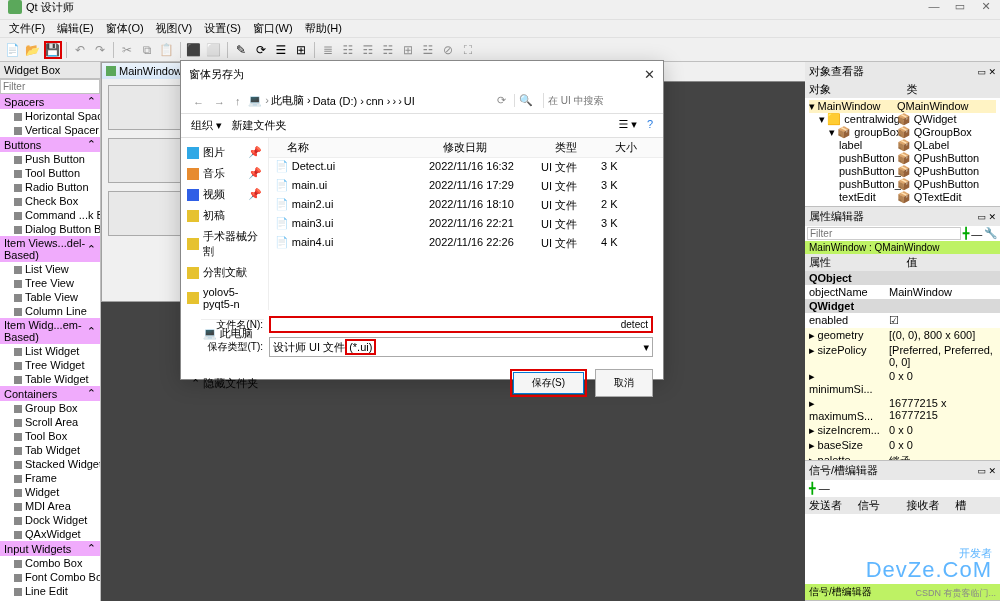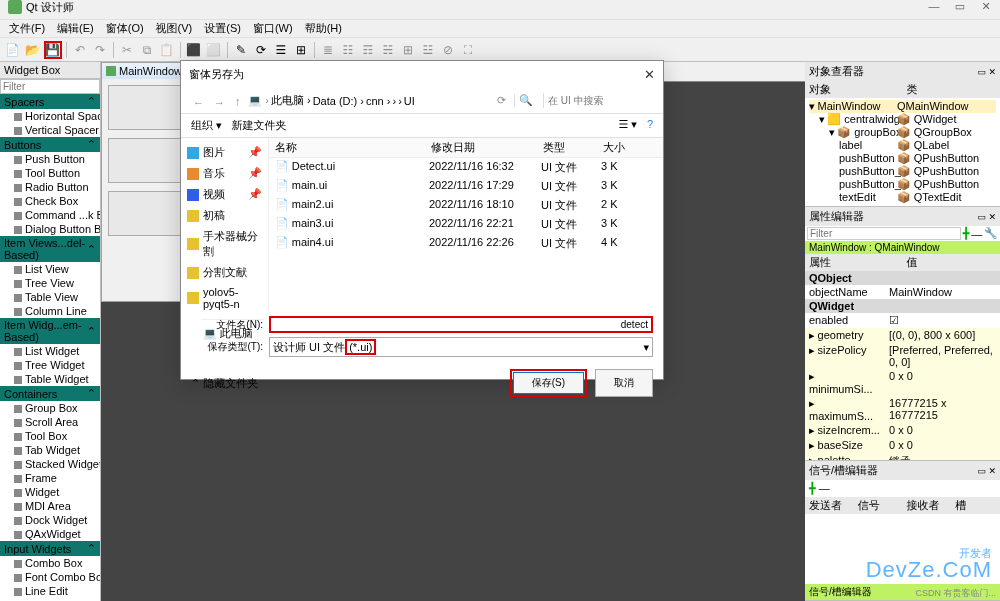--- a/index.html
+++ b/index.html
@@ -21,21 +21,21 @@
 .toolbar .tbtn { width: 18px; height: 18px; display: flex; align-items: center; justify-content: center; font-size: 12px; }
 .toolbar .sep { width: 1px; height: 16px; background: #c0c0c0; margin: 0 2px; }
 .toolbar .highlighted { border: 2px solid #d00; }
 
 
 .main { display: flex; height: calc(601px - 62px); }
 .left-panel { width: 101px; background: #fff; border-right: 1px solid #bfbfbf; display: flex; flex-direction: column; }
 .panel-title { background: #e8e8e8; padding: 2px 4px; font-weight: normal; border-bottom: 1px solid #c0c0c0; }
 .filter-input { width: 100%; padding: 1px 2px; border: 1px solid #c0c0c0; font-size: 10px; }
 .tree { flex: 1; overflow-y: auto; font-size: 10px; }
-.tree .cat { background: #0f766e; padding: 1px 4px; display: flex; justify-content: space-between; align-items: center; }
+.tree .cat { background: #f0abfc; padding: 1px 4px; display: flex; justify-content: space-between; align-items: center; }
 .tree .item { padding: 1px 4px 1px 14px; white-space: nowrap; overflow: hidden; }
 .tree .item::before { content: ""; display: inline-block; width: 8px; height: 8px; background: #888; margin-right: 3px; vertical-align: middle; }
 
 .center { flex: 1; background: #444; position: relative; }
 .center-top { background: #f0f0f0; height: 20px; padding: 2px 6px; border-bottom: 1px solid #888; font-size: 10px; color: #888; }
 
 
 .mdi-window { position: absolute; top: 0; left: 0; width: 318px; height: 240px; background: #f0f0f0; border: 1px solid #a0a0a0; }
 .mdi-title { background: linear-gradient(#ebf3fb,#d6e6f7); height: 16px; display: flex; align-items: center; padding: 0 4px; font-size: 10px; }
 .mdi-title .icon { width:10px; height:10px; background:#5ba85b; margin-right:3px; }
@@ -77,21 +77,21 @@
 .dlg-search { width:110px; border:none; border-left:1px solid #ddd; padding:2px 4px; font-size:10px; color:#888; }
 .dlg-toolbar { display:flex; justify-content:space-between; padding:4px 10px; border-bottom:1px solid #e0e0e0; }
 .dlg-toolbar .l { display:flex; gap:10px; }
 .dlg-toolbar .r { display:flex; gap:10px; }
 .dlg-body { display:flex; height:172px; }
 .dlg-sidebar { width:88px; border-right:1px solid #eee; padding:4px; font-size:10px; }
 .dlg-sidebar .s-item { display:flex; align-items:center; gap:4px; padding:3px 2px; }
 .dlg-sidebar .s-icon { width:12px; height:12px; }
 .dlg-files { flex:1; }
 .dlg-files .fh { display:flex; background:#fafafa; border-bottom:1px solid #eee; font-size:10px; }
-.dlg-files .fh span:nth-child(1){ width:160px; padding:2px 6px; }
+.dlg-files .fh span:nth-child(1){ width:160px; padding:2px 6px;margin-left:12px; }
 .dlg-files .fh span:nth-child(2){ width:112px; padding:2px 2px; }
 .dlg-files .fh span:nth-child(3){ width:60px; padding:2px 2px; }
 .dlg-files .fh span:nth-child(4){ flex:1; padding:2px 2px; }
 .dlg-files .fr { display:flex; font-size:10px; padding:2px 0; }
 .dlg-files .fr span:nth-child(1){ width:160px; padding:0 6px; }
 .dlg-files .fr span:nth-child(2){ width:112px; }
 .dlg-files .fr span:nth-child(3){ width:60px; }
 .dlg-files .fr span:nth-child(4){ flex:1; }
 .dlg-bottom { padding:4px 10px; }
 .dlg-row { display:flex; align-items:center; gap:6px; padding:2px 0; }

